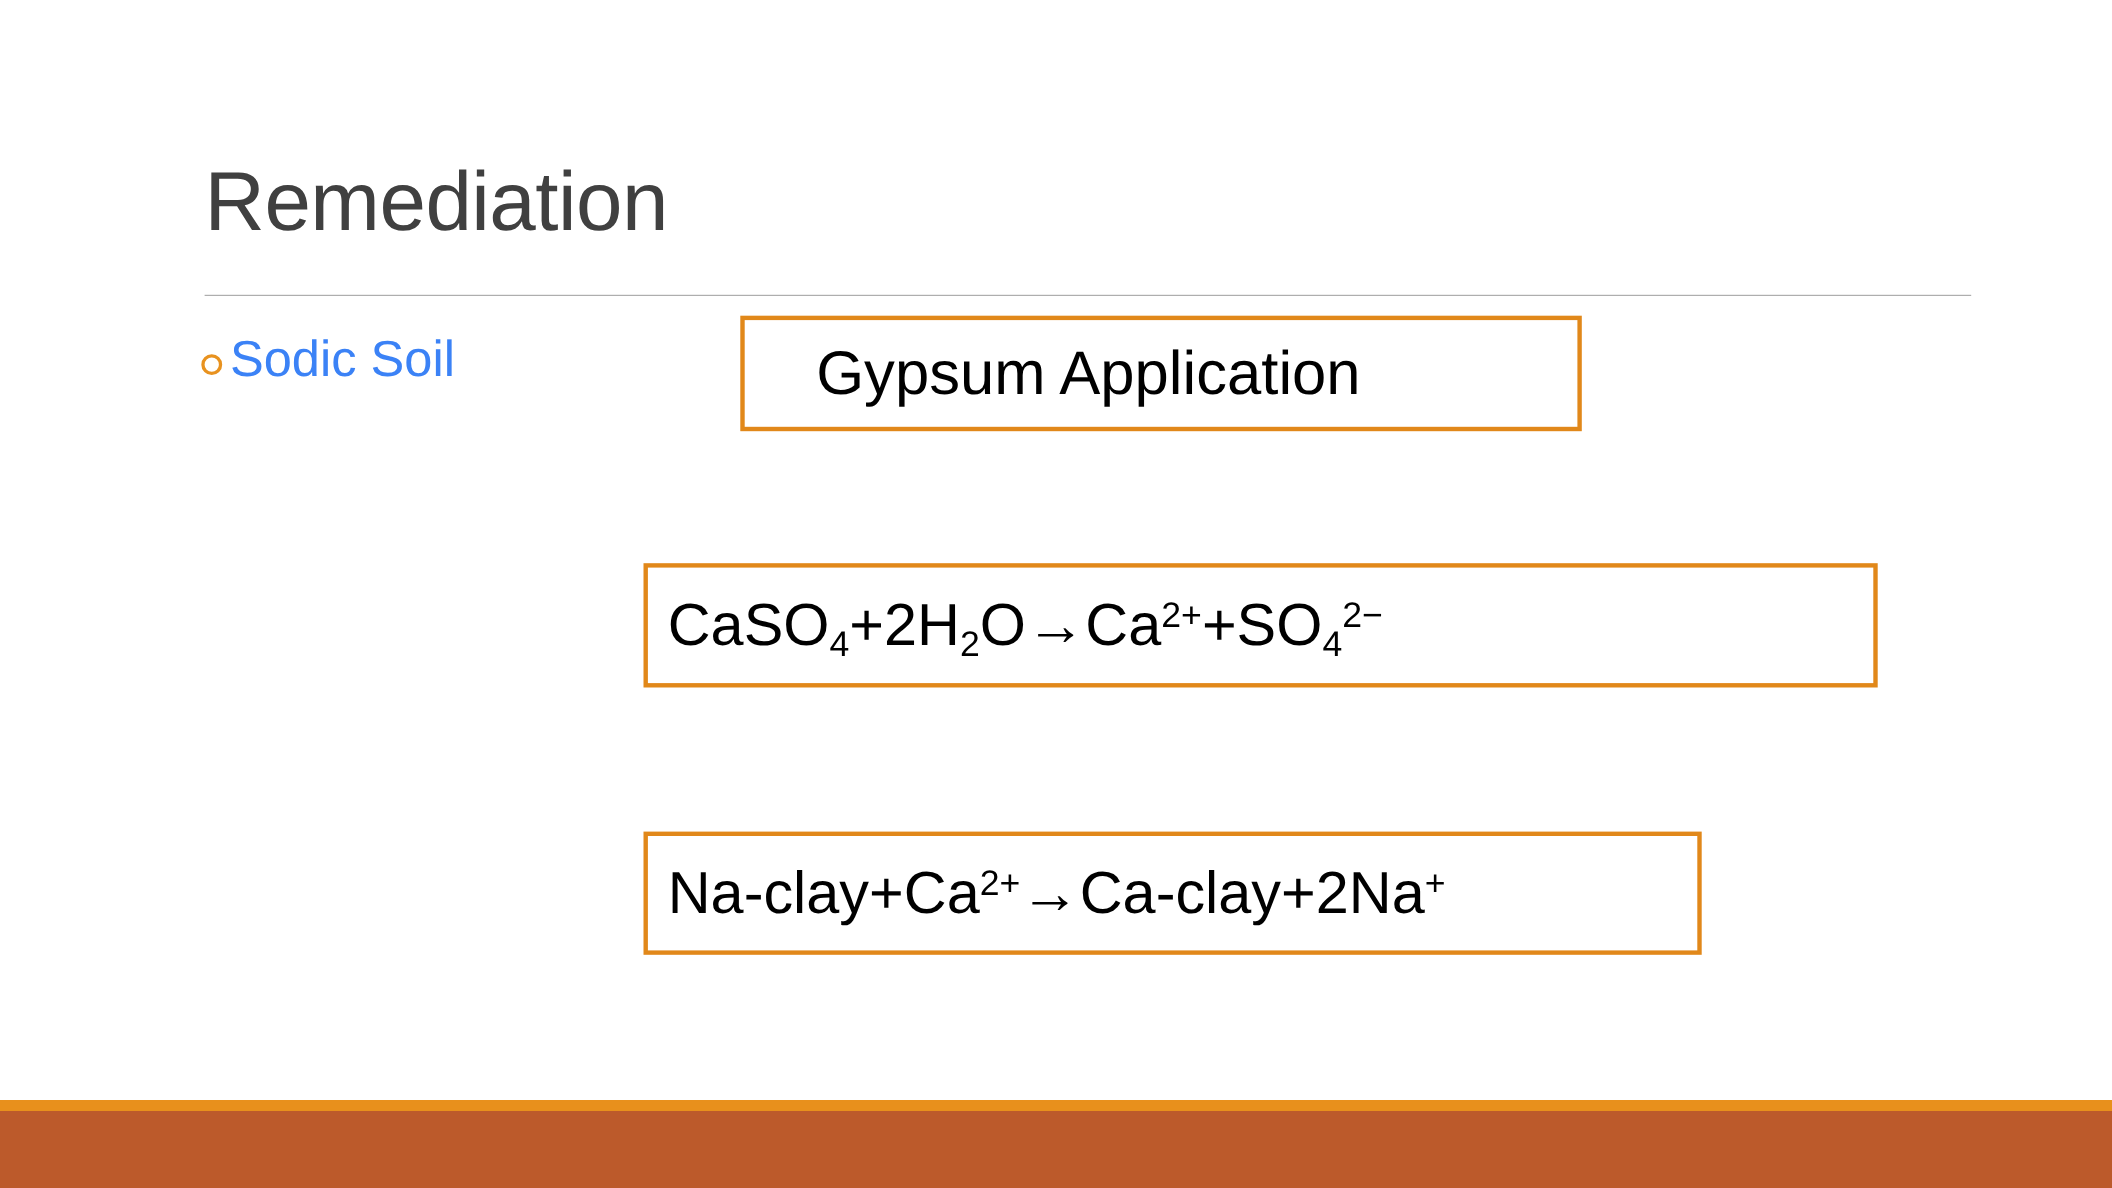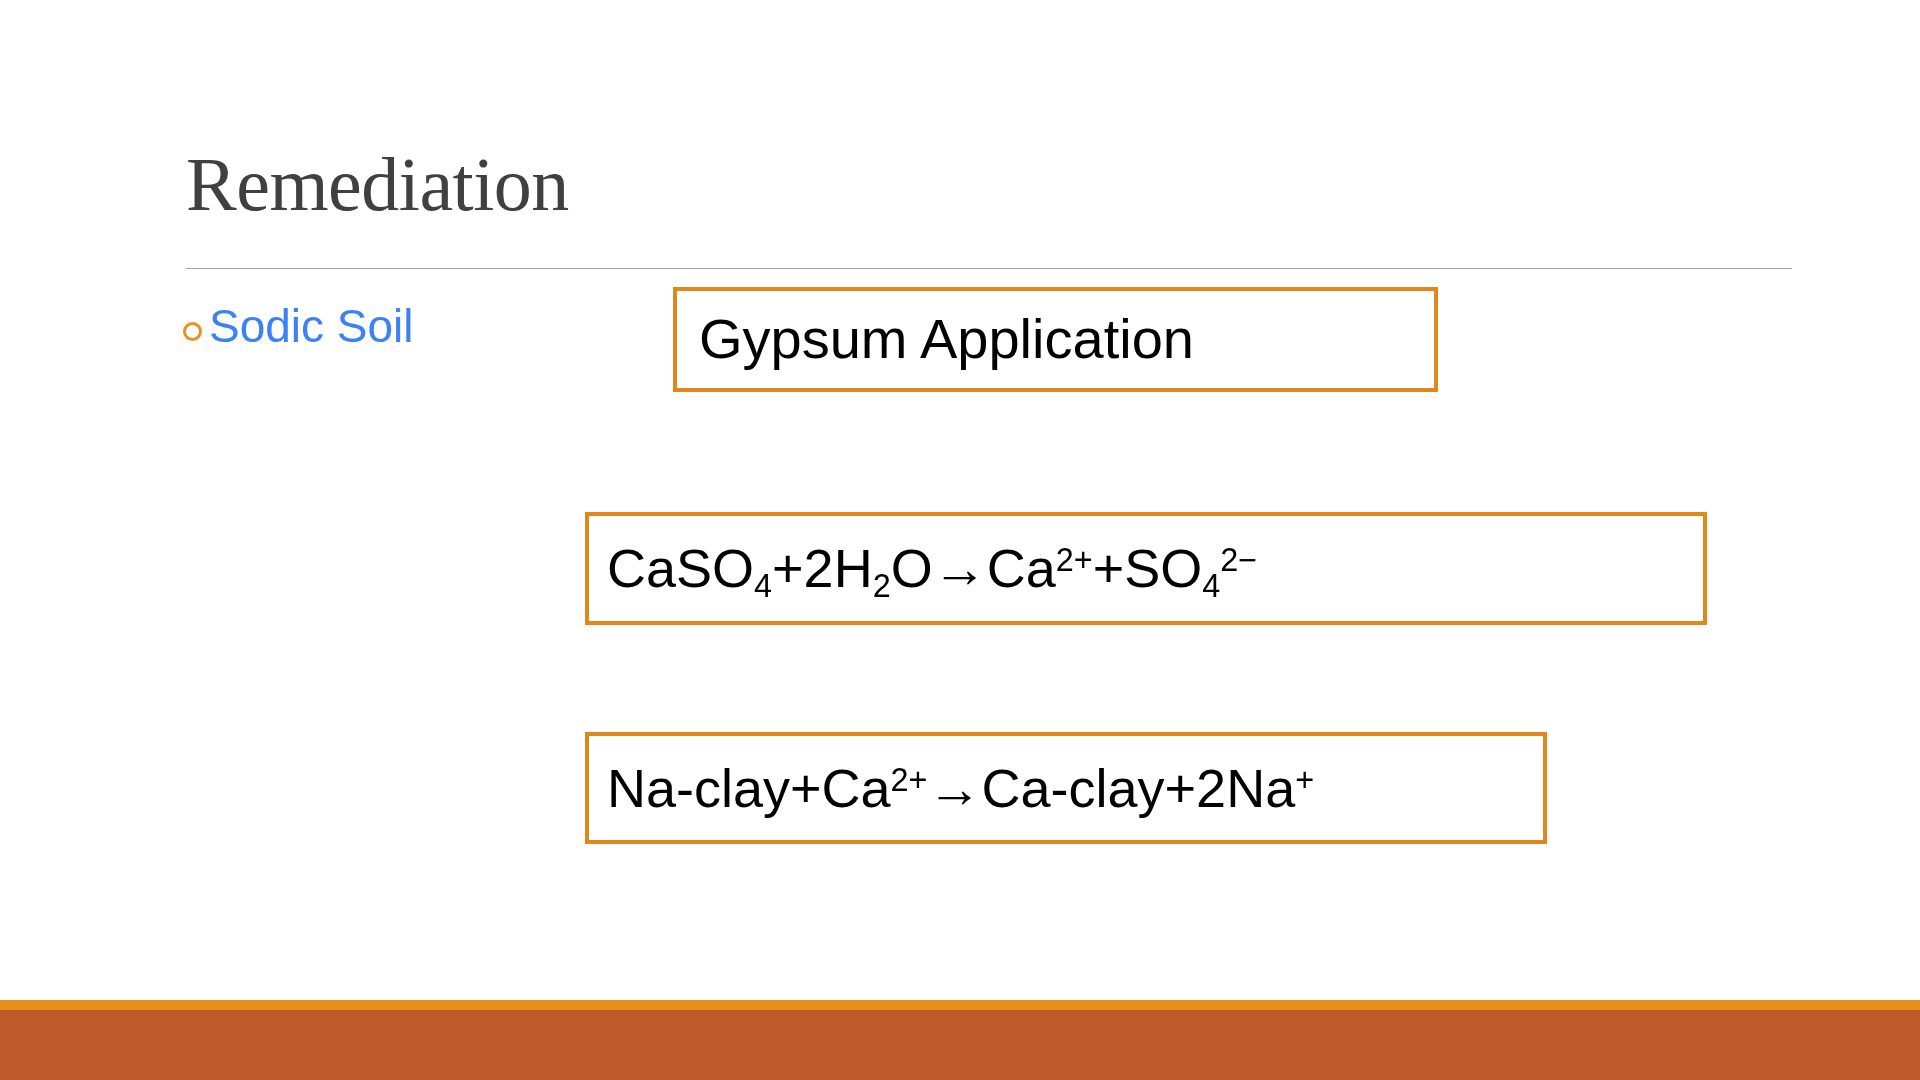--- a/index.html
+++ b/index.html
@@ -24,21 +24,21 @@
   }
 
   
   #title-block {
     position: absolute;
     left: 186px;
     top: 146px;
     width: 1610px;
   }
   #slide-title {
-    font-family: Liberation Serif, serif;
+    font-family: Liberation Sans, sans-serif;
     font-size: 76px;
     font-weight: 300;
     letter-spacing: -0.5px;
     color: #404040;
     line-height: 1.0;
     white-space: nowrap;
   }
   #title-rule {
     position: absolute;
     left: 186px;
@@ -113,33 +113,34 @@
     font-size: 0.60em;
     vertical-align: 0.50em;
     line-height: 0;
   }
 
   #box-gypsum {
     left: 673px;
     top: 287px;
     width: 765px;
     height: 105px;
+    padding-left: 43px;
   }
   #box-gypsum .eq-text { font-size: 56px; padding-left: 22px; }
 
   #box-eq1 {
     left: 585px;
     top: 512px;
     width: 1122px;
     height: 113px;
   }
 
   #box-eq2 {
     left: 585px;
-    top: 732px;
+    top: 756px;
     width: 962px;
     height: 112px;
   }
 
   
   #band-thin {
     position: absolute;
     left: 0;
     top: 1000px;
     width: 1920px;

